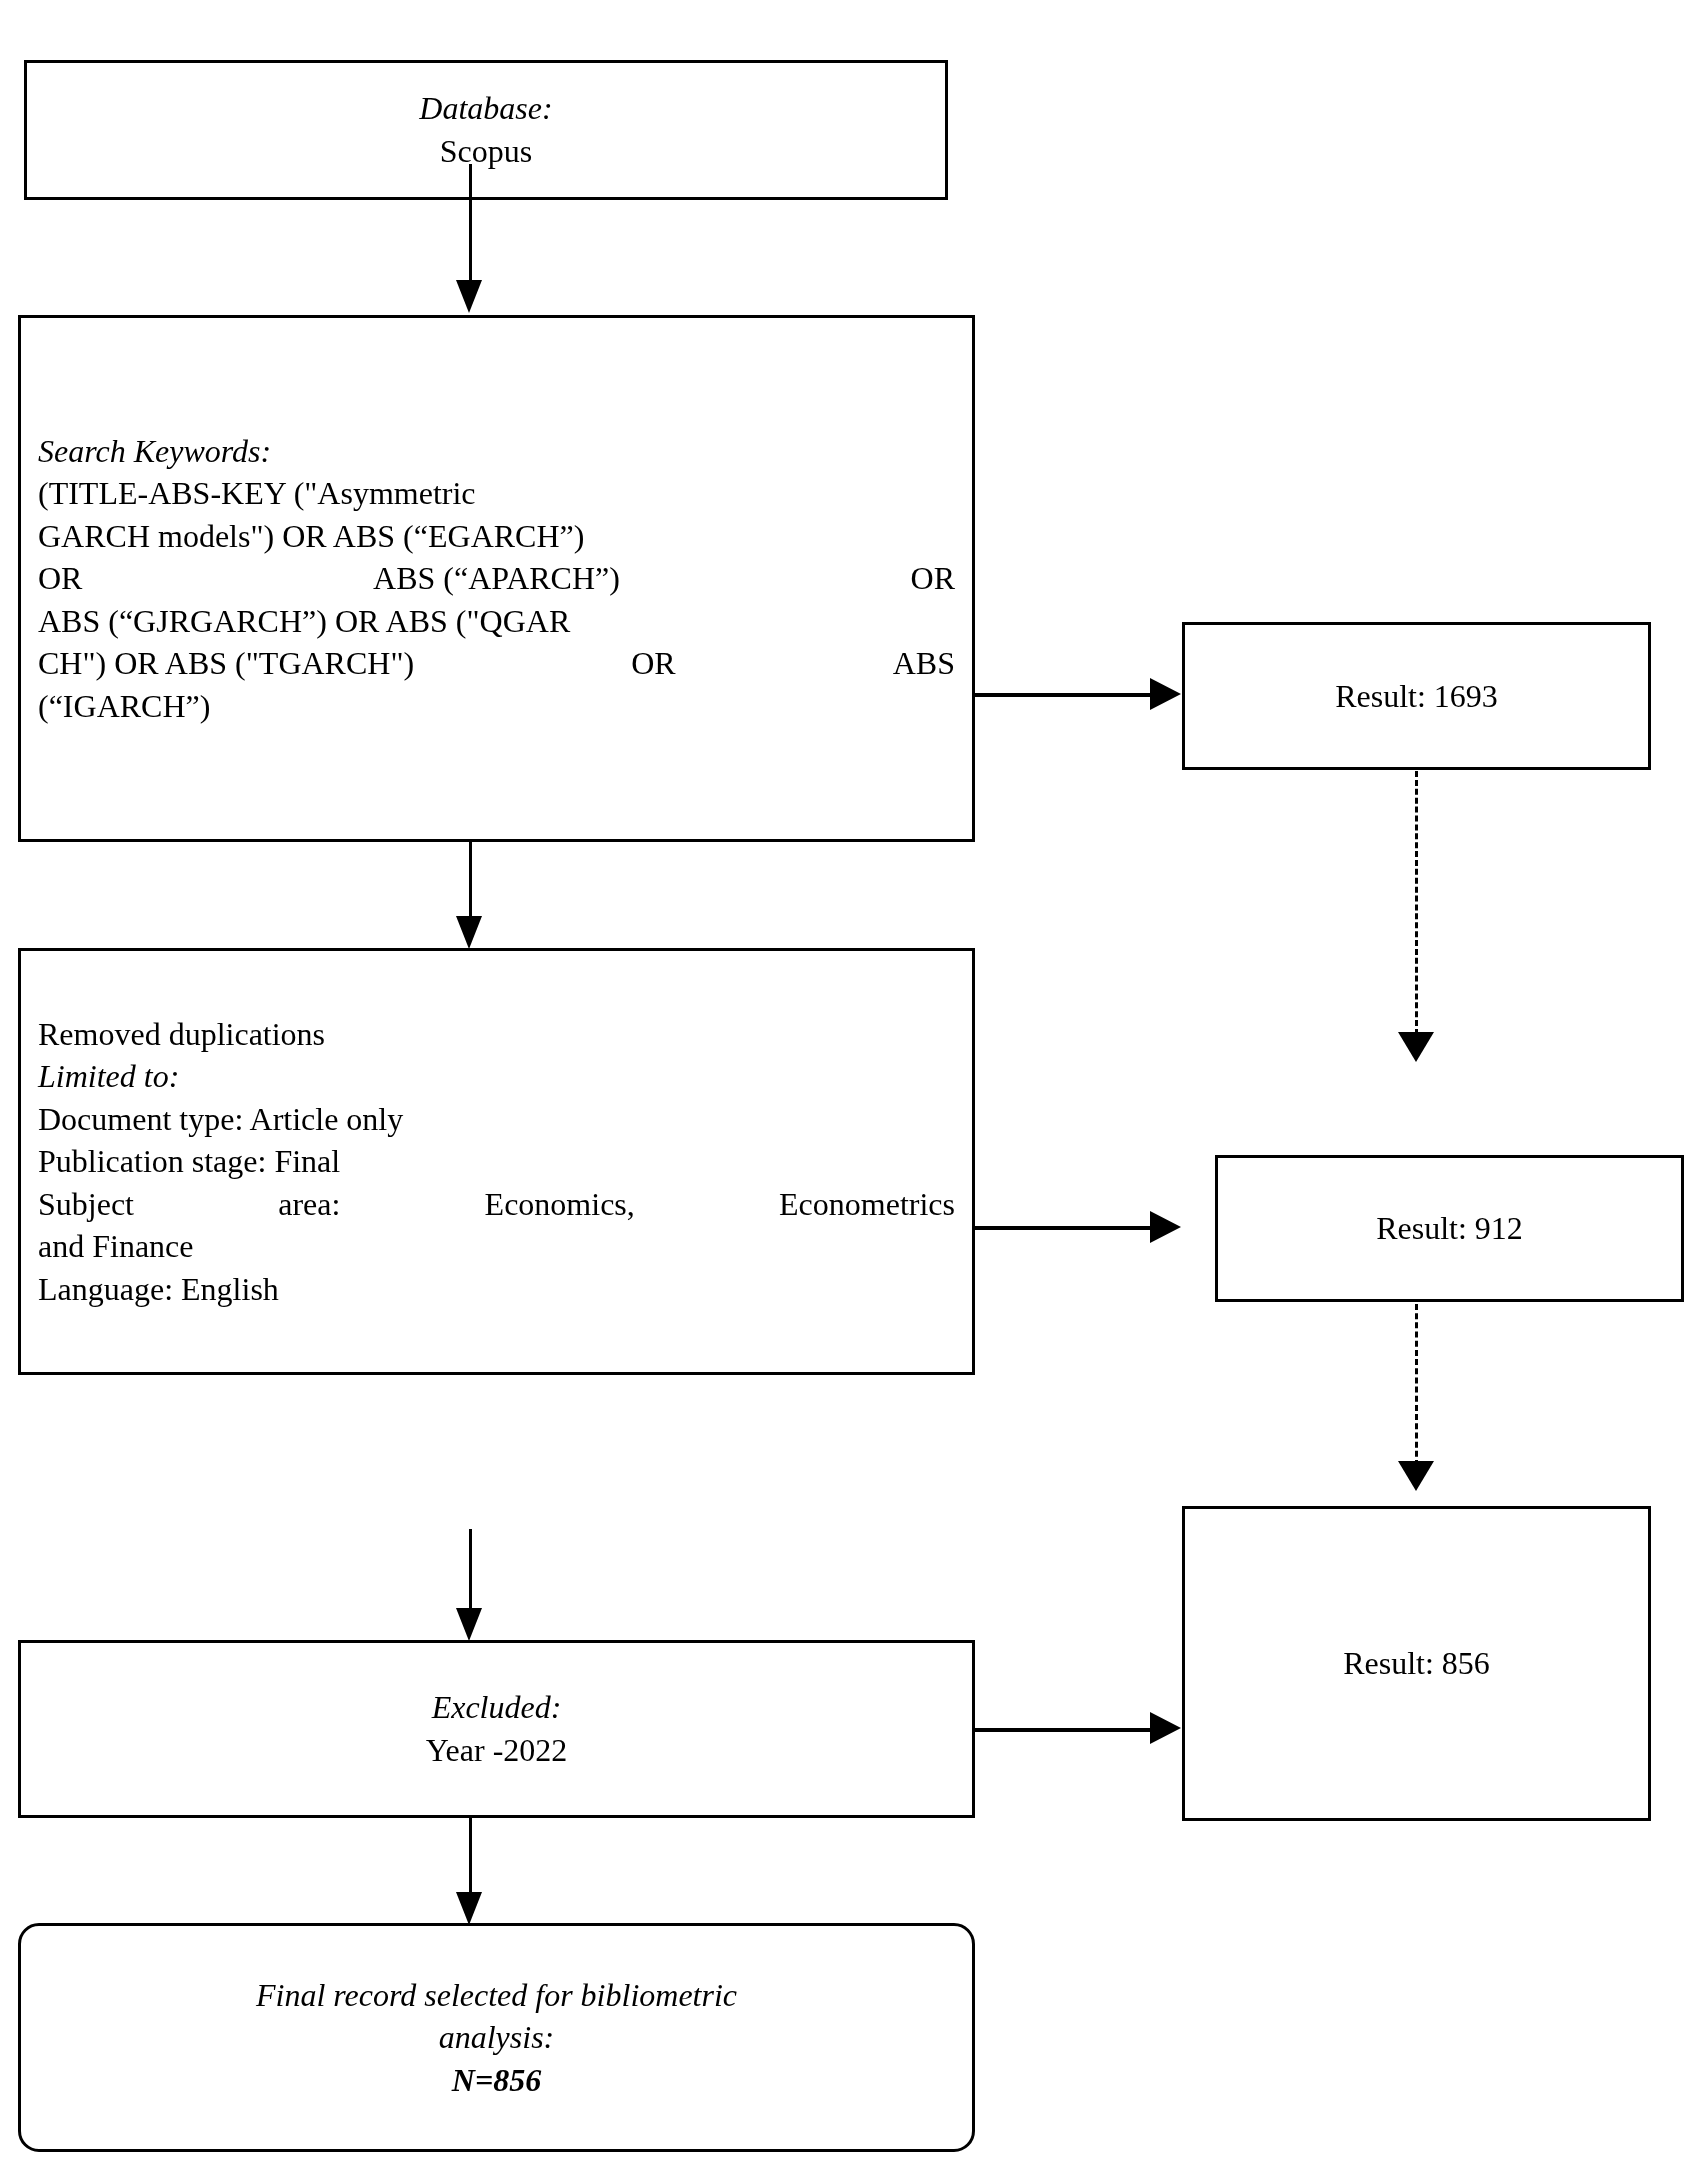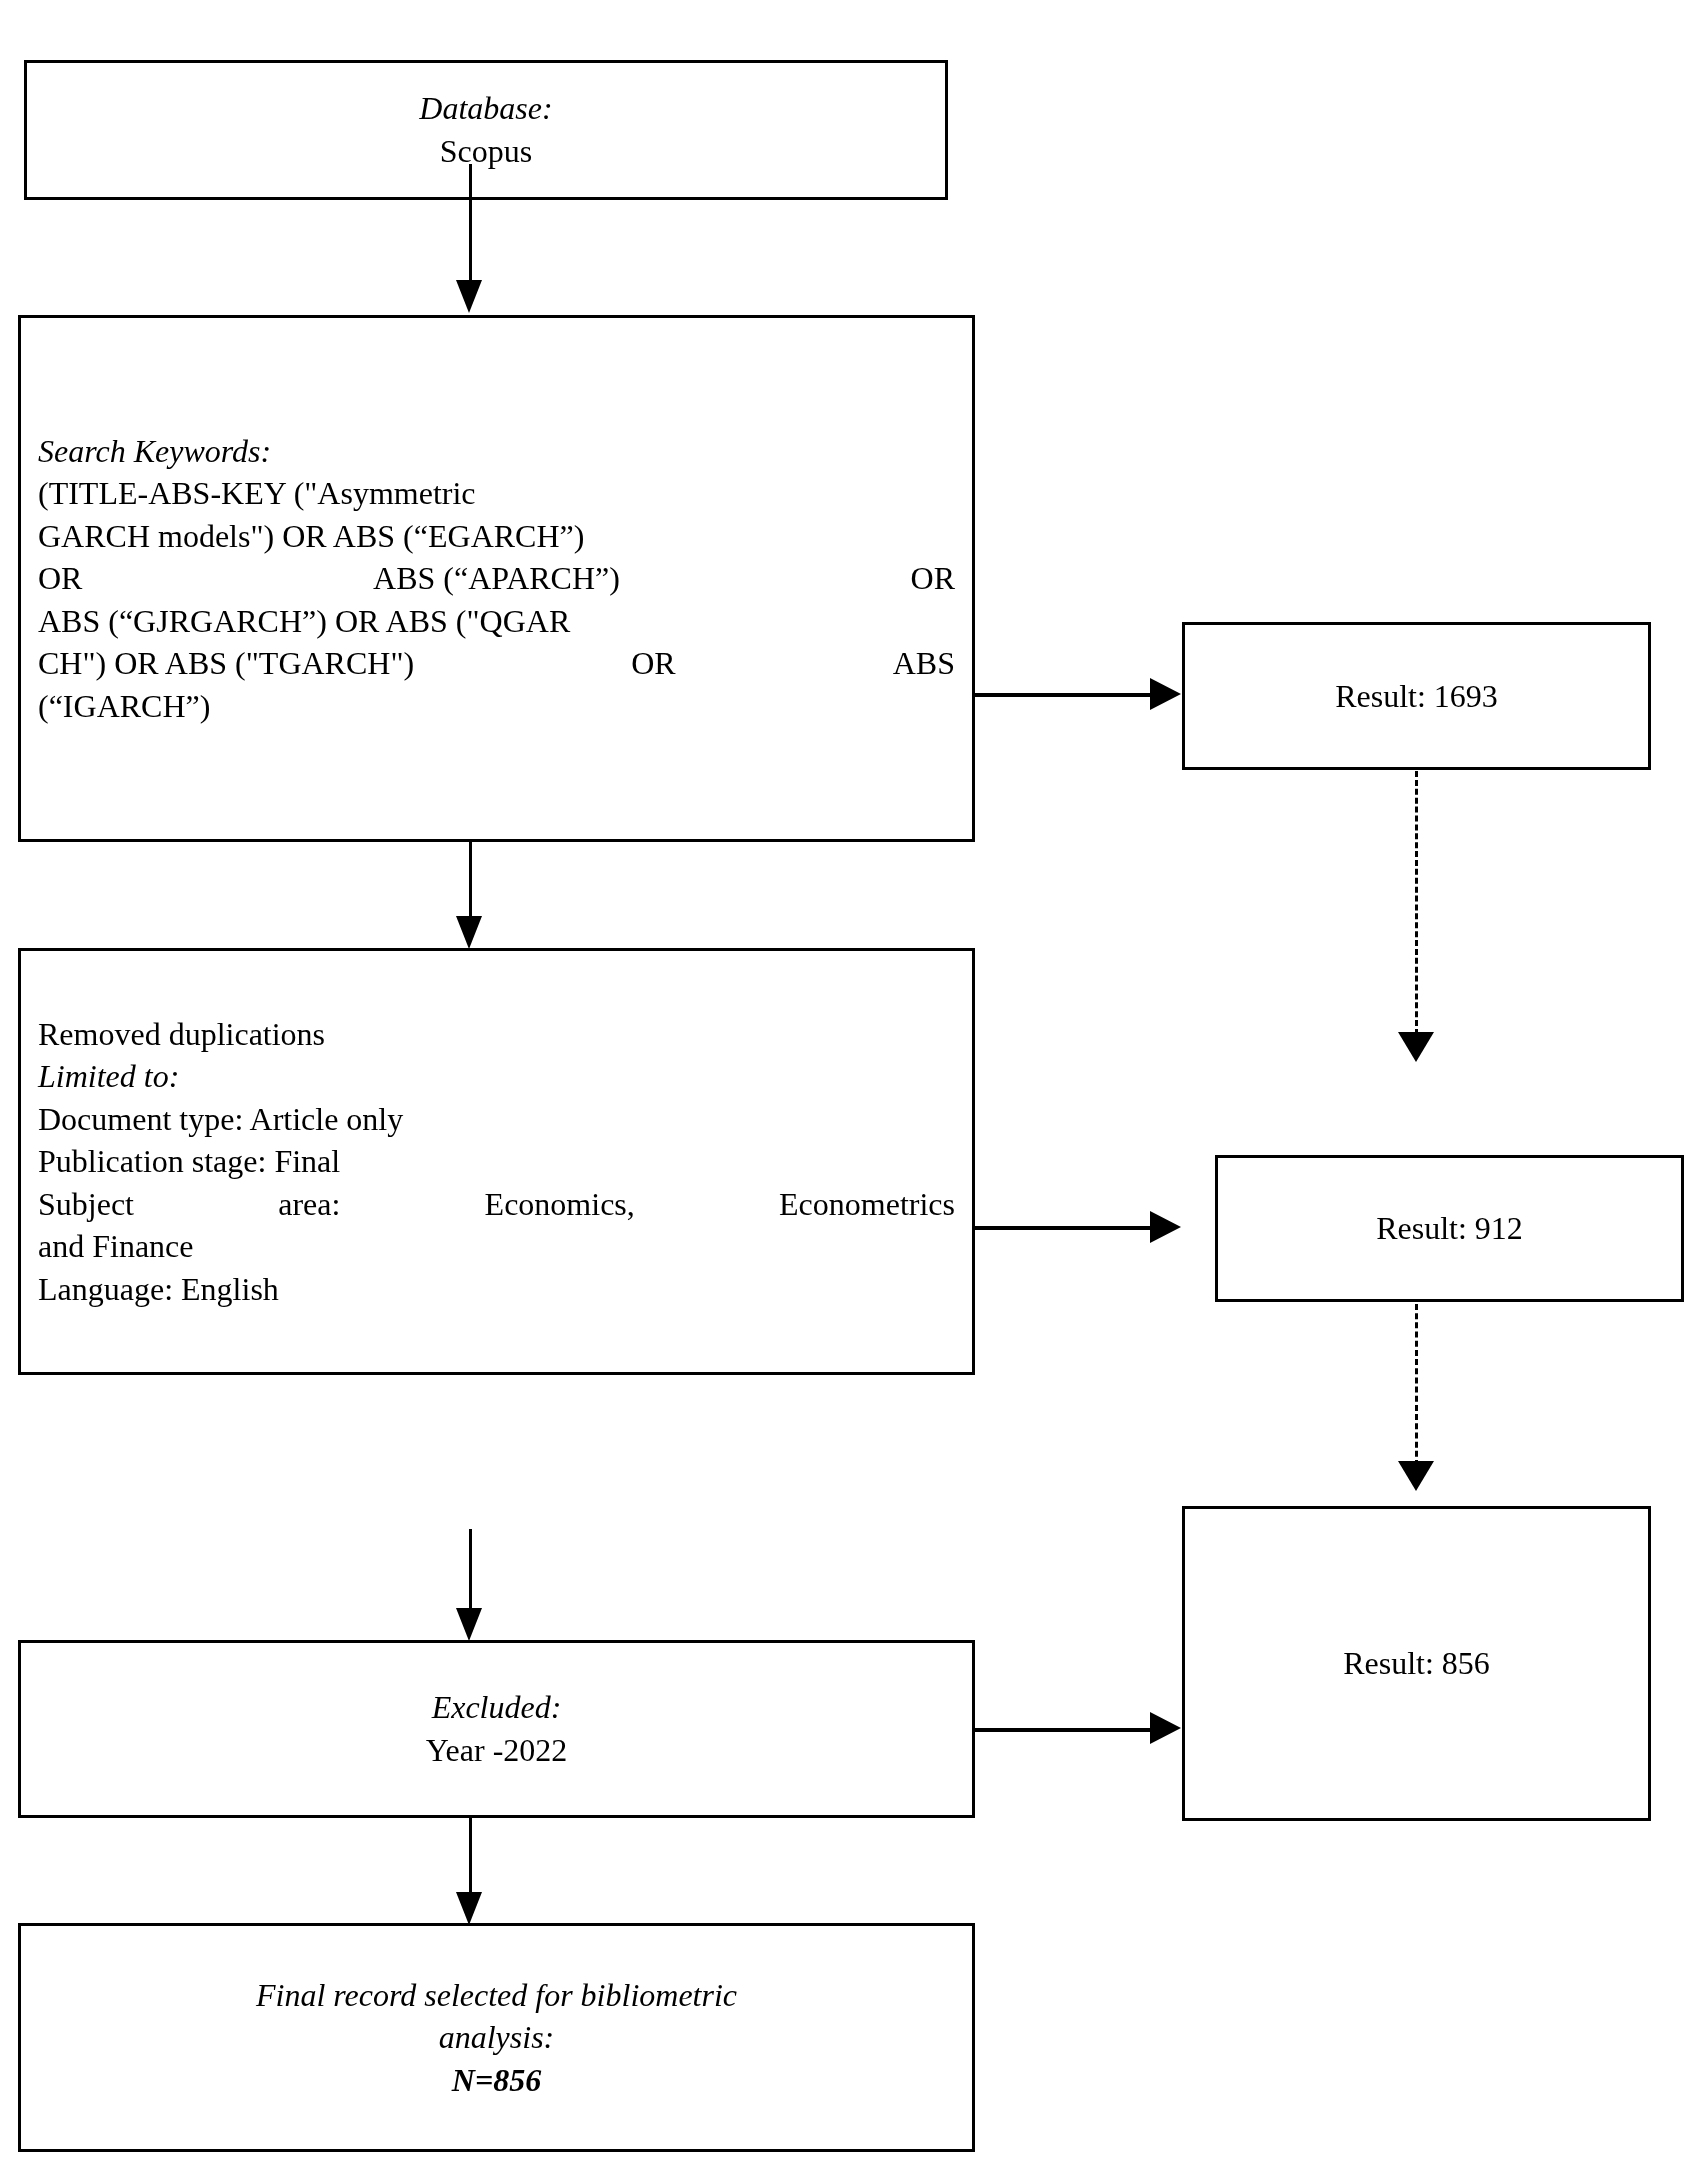--- a/index.html
+++ b/index.html
@@ -163,20 +163,20 @@
   <div class="h-line" style="left:975px; top:1728px; width:178px;"></div>
   <div class="h-arrow-head" style="left:1150px; top:1712px;"></div>
 
   <div class="box centered" style="left:1182px; top:1506px; width:469px; height:315px;">
     <div class="line center-txt">Result: 856</div>
   </div>
 
   <div class="v-line" style="left:469px; top:1818px; height:80px;"></div>
   <div class="v-arrow-head" style="left:456px; top:1892px;"></div>
 
-  <div class="box centered" style="left:18px; top:1923px; width:957px; height:229px;">
+  <div class="box centered" style="left:18px; top:1923px; width:957px; height:229px;border-radius:21px;">
     <div class="line ital center-txt">Final record selected for bibliometric</div>
     <div class="line ital center-txt">analysis:</div>
     <div class="line bold-ital center-txt">N=856</div>
   </div>
 
 </div>
 
 
 </body></html>

